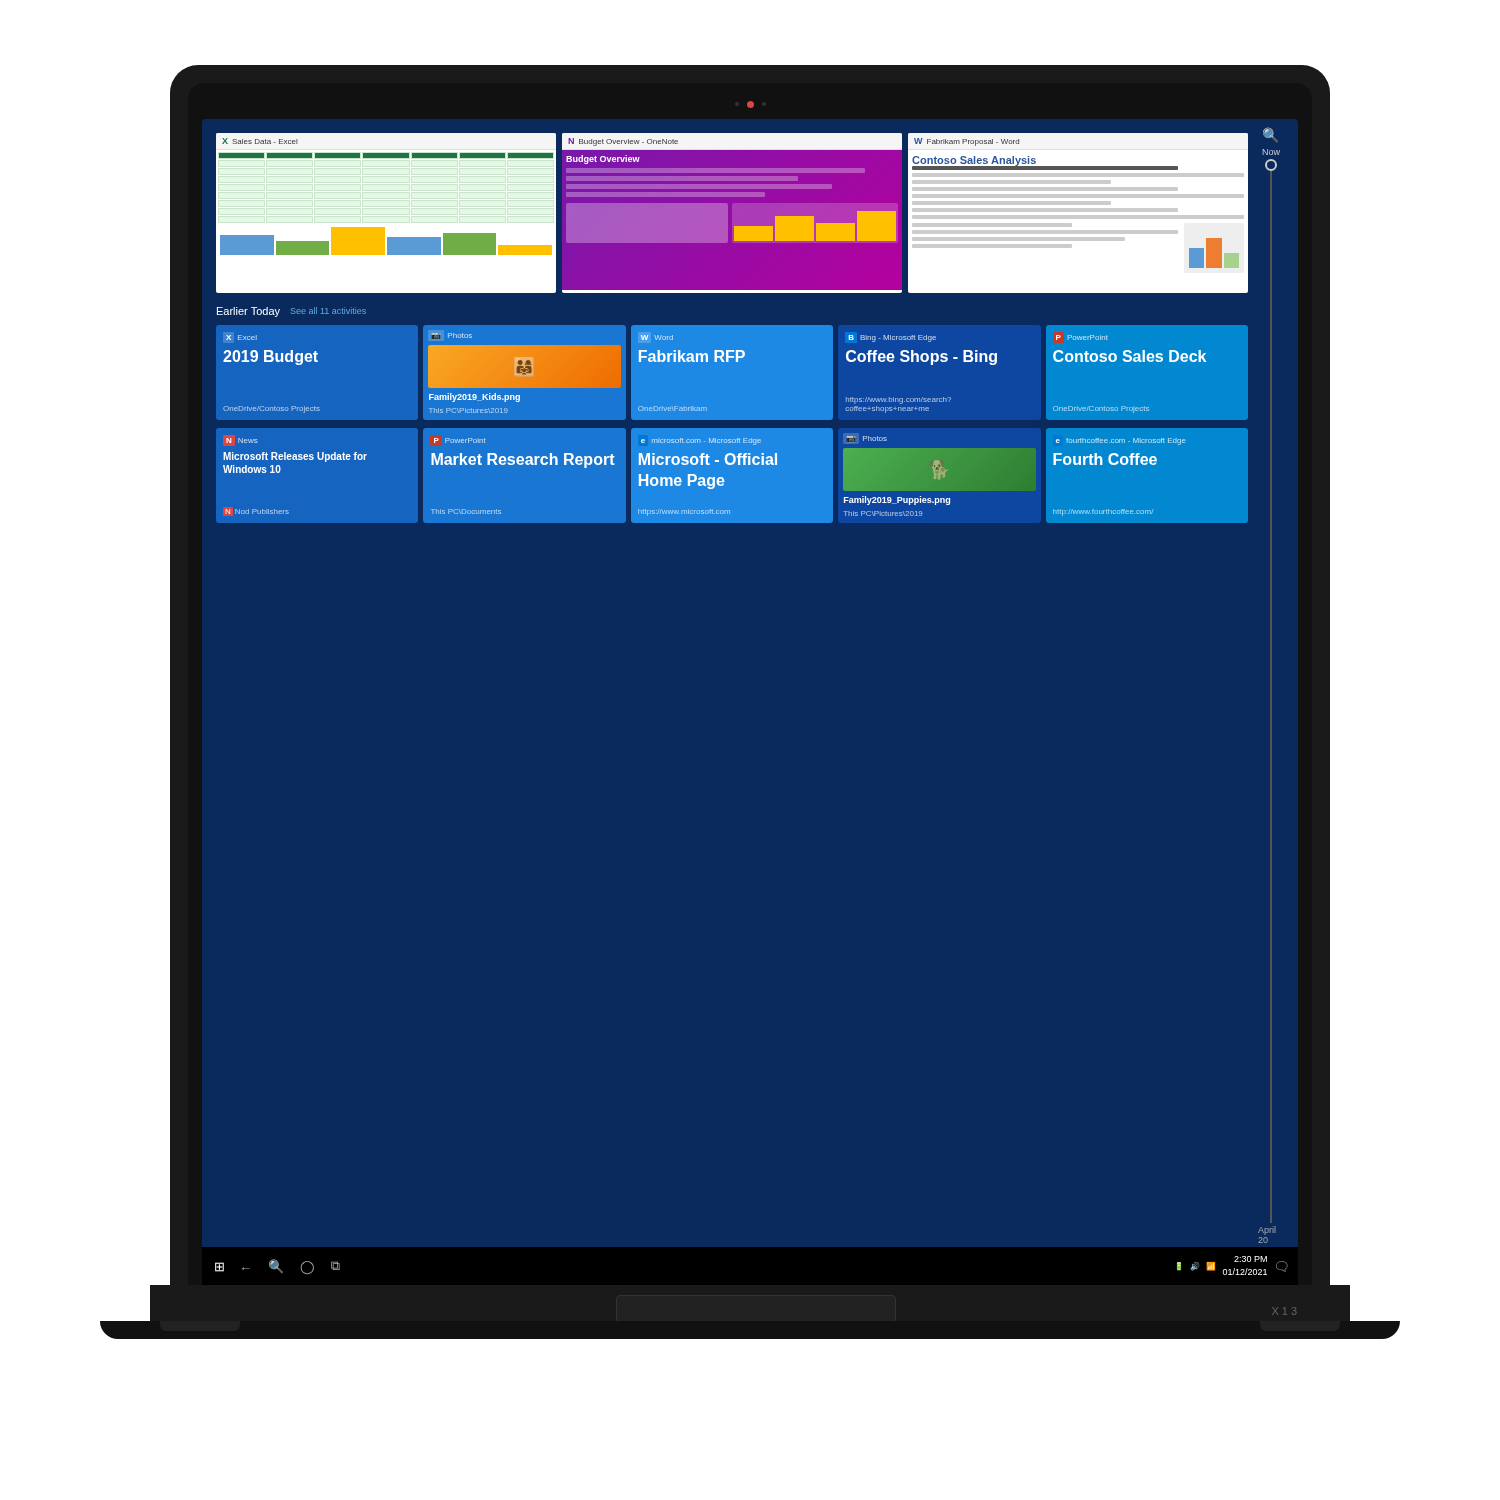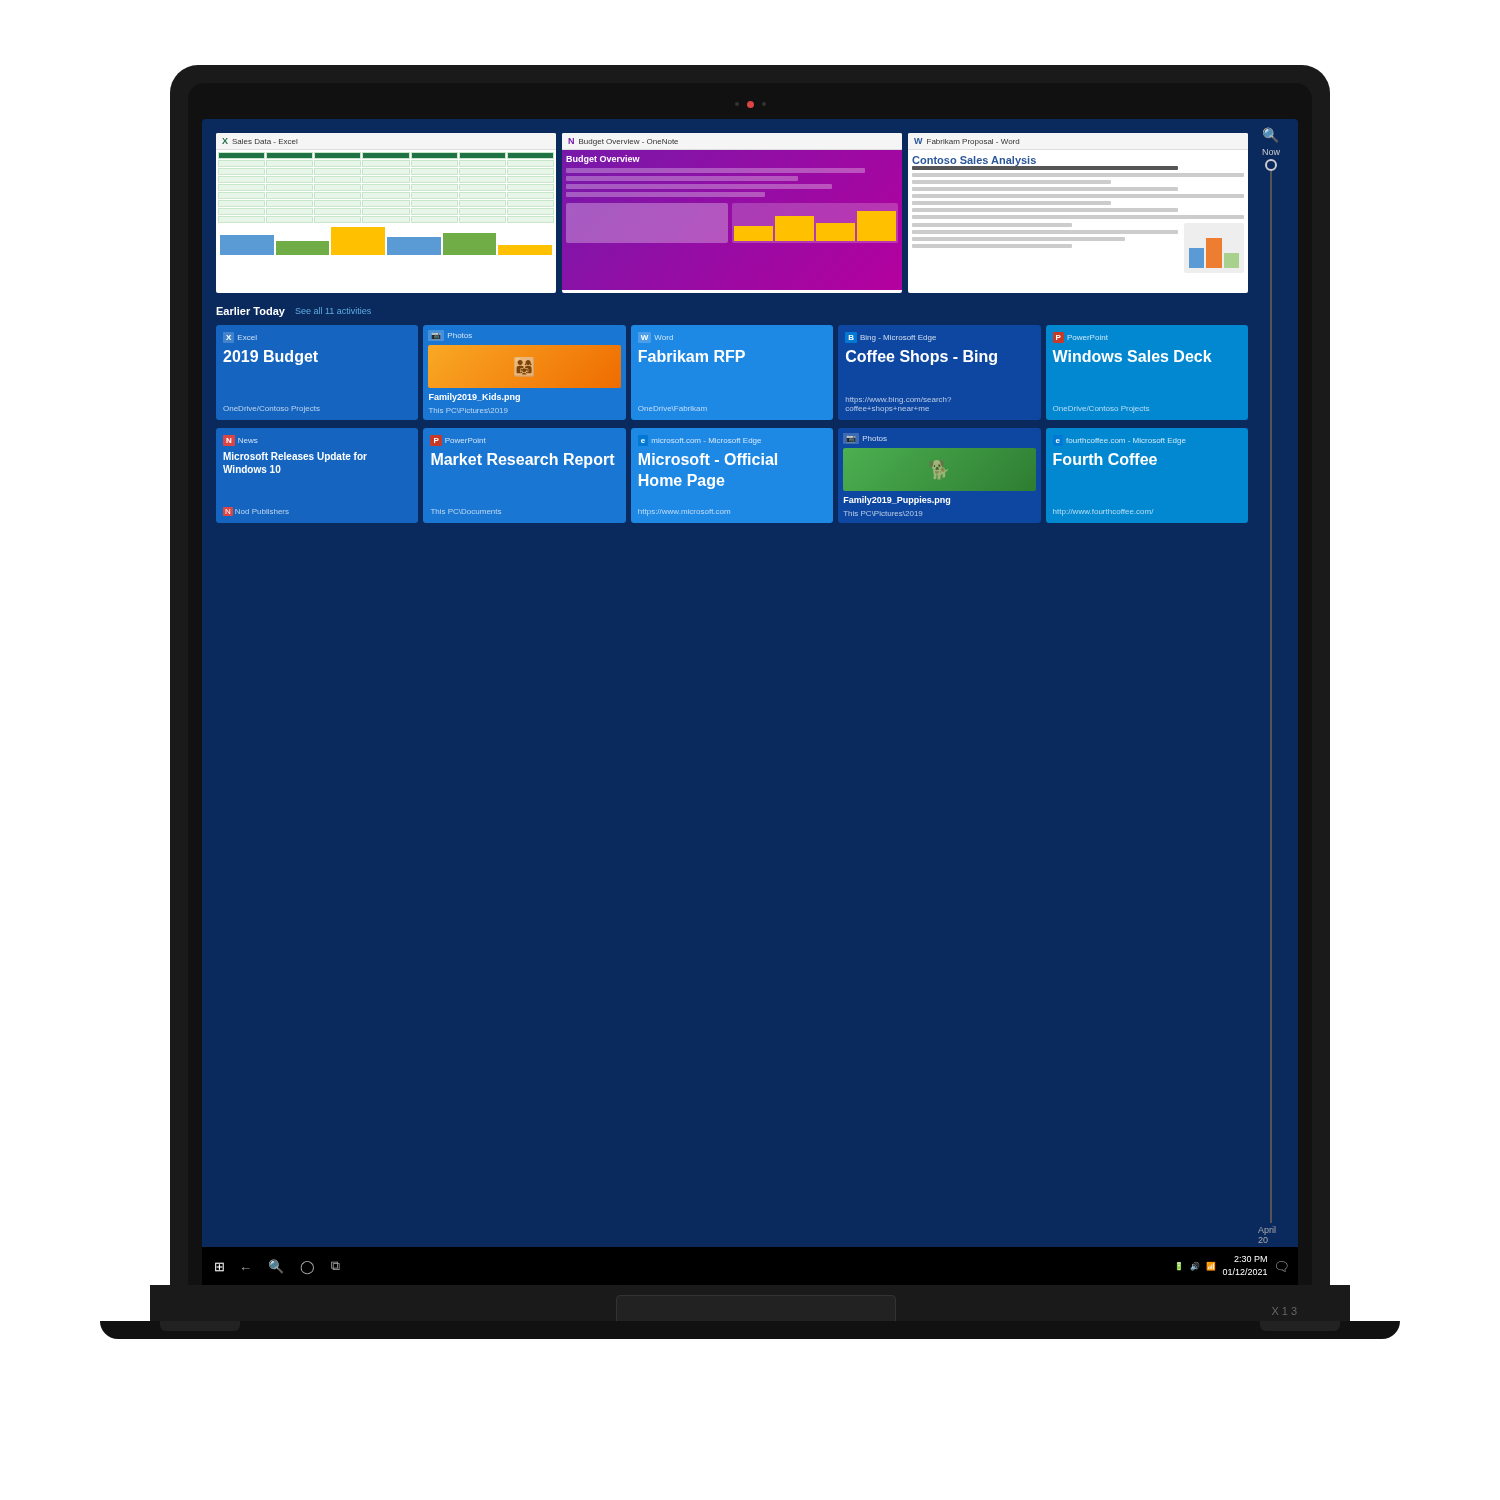--- a/index.html
+++ b/index.html
@@ -126,21 +126,21 @@
     .section-header {
       display: flex;
       align-items: center;
       gap: 10px;
       margin-bottom: 8px;
     }
 
     .section-title {
       color: #ffffff;
       font-size: 11px;
-      font-weight: 700;
+      font-weight: 400;
     }
 
     .see-all {
       color: #5dade2;
       font-size: 9px;
       cursor: pointer;
     }
 
     
     .top-tiles {
@@ -692,21 +692,21 @@
               </div>
               <div class="tile-title">Coffee Shops - Bing</div>
               <div class="tile-subtitle">https://www.bing.com/search?coffee+shops+near+me</div>
             </div>
 
             <div class="activity-tile at-teal">
               <div class="tile-app-row">
                 <span class="tile-app-icon" style="background:#c63a27; color:#fff;">P</span>
                 <span class="tile-app-name">PowerPoint</span>
               </div>
-              <div class="tile-title">Windows Sales Deck</div>
+              <div class="tile-title">Contoso Sales Deck</div>
               <div class="tile-subtitle">OneDrive/Contoso Projects</div>
             </div>
 
           </div>
 
           <div class="bottom-grid">
 
             <div class="activity-tile at-news">
               <div class="tile-app-row">
                 <span class="tile-app-icon" style="background:#d44; color:#fff;">N</span>

